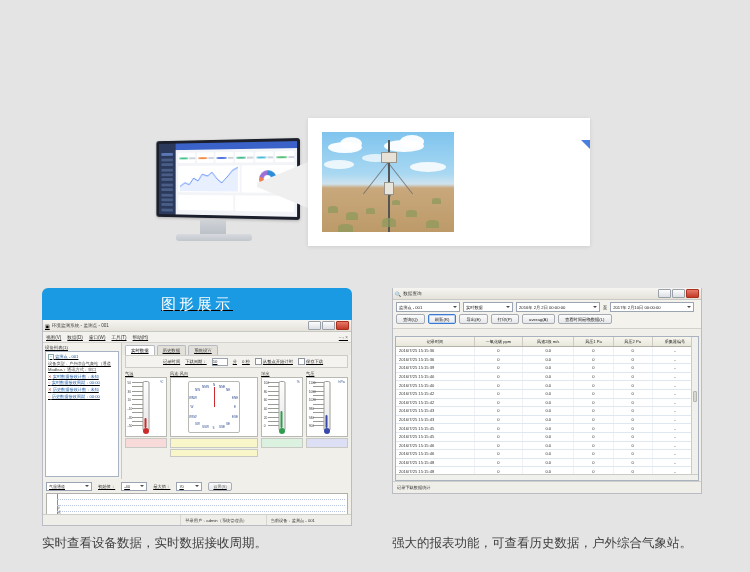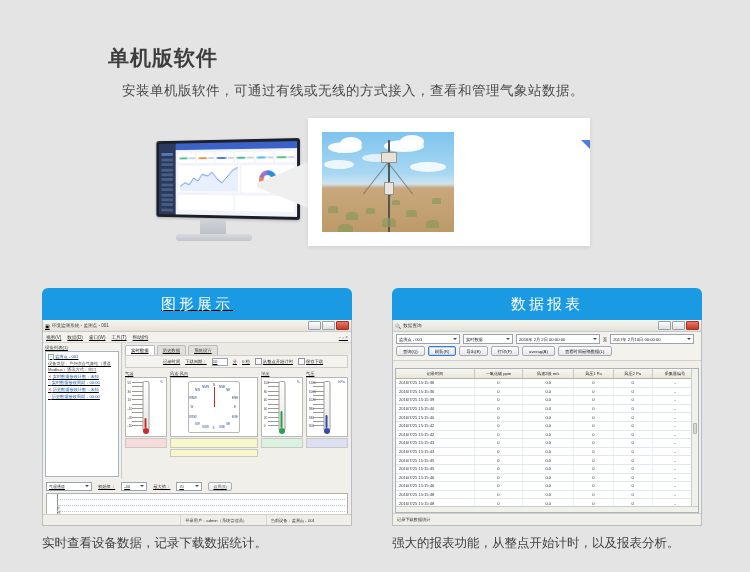--- a/index.html
+++ b/index.html
@@ -174,22 +174,20 @@
   .vsb{position:absolute;right:0;top:0;bottom:0;width:6px;background:#f0f0ec;border-left:1px solid #ccccc6;}
   .vsb .thumbv{position:absolute;left:1px;right:1px;top:38%;height:9px;background:#d8d8d2;border:1px solid #b6b6b0;border-radius:1px;}
   .hsb{position:absolute;left:0;right:0;bottom:0;height:5px;background:#f0f0ec;border-top:1px solid #ccccc6;}
   .rw-status{position:absolute;left:0;right:0;bottom:0;height:11px;background:#efeee8;border-top:1px solid #cfcfc9;display:flex;align-items:center;padding-left:4px;font-size:4.2px;color:#333;}
 </style>
 </head>
 <body>
 
 <div class="page">
 
-  <div class="sec-title">单机版软件</div>
-  <div class="sec-sub">安装单机版软件，可通过有线或无线的方式接入，查看和管理气象站数据。</div>
 
   <div class="monitor-wrap">
     <div class="mon-screen">
       <div class="mon-inner">
         <div class="mon-side">
           <i></i>
             <i></i>
             <i></i>
             <i></i>
             <i></i>
@@ -504,25 +502,24 @@
 
       <div class="sbar">
         <div style="width:42%"></div>
         <div style="flex:1">登录用户：admin（系统管理员）</div>
         <div style="flex:1;border-right:none">当前设备：监测点 - 001</div>
       </div>
     </div>
   </div>
 
   <div class="cap-wrap">
-    <div class="cap">实时查看设备数据，记录下载数据统计。</div>
+    <div class="cap">实时查看设备数据，实时数据接收周期。</div>
   </div>
 
   <div class="panel right">
-    <div class="panel-head">数据报表</div>
     <div class="win">
 
       <div class="tbar">
         <span style="font-size:5px;margin-right:2px;color:#2b6bbd">🔍</span>
         <span class="tt">数据查询</span>
         <span class="wbtns">
           <span class="wb"></span>
           <span class="wb"></span>
           <span class="wb x"></span>
         </span>
@@ -707,16 +704,16 @@
         <div class="hsb"></div>
       </div>
 
       <div class="rw-status">
         <span>记录下载数据统计</span>
       </div>
     </div>
   </div>
 
   <div class="cap-wrap r">
-    <div class="cap">强大的报表功能，从整点开始计时，以及报表分析。</div>
+    <div class="cap">强大的报表功能，可查看历史数据，户外综合气象站。</div>
   </div>
 
 </div>
 
 </body></html>

